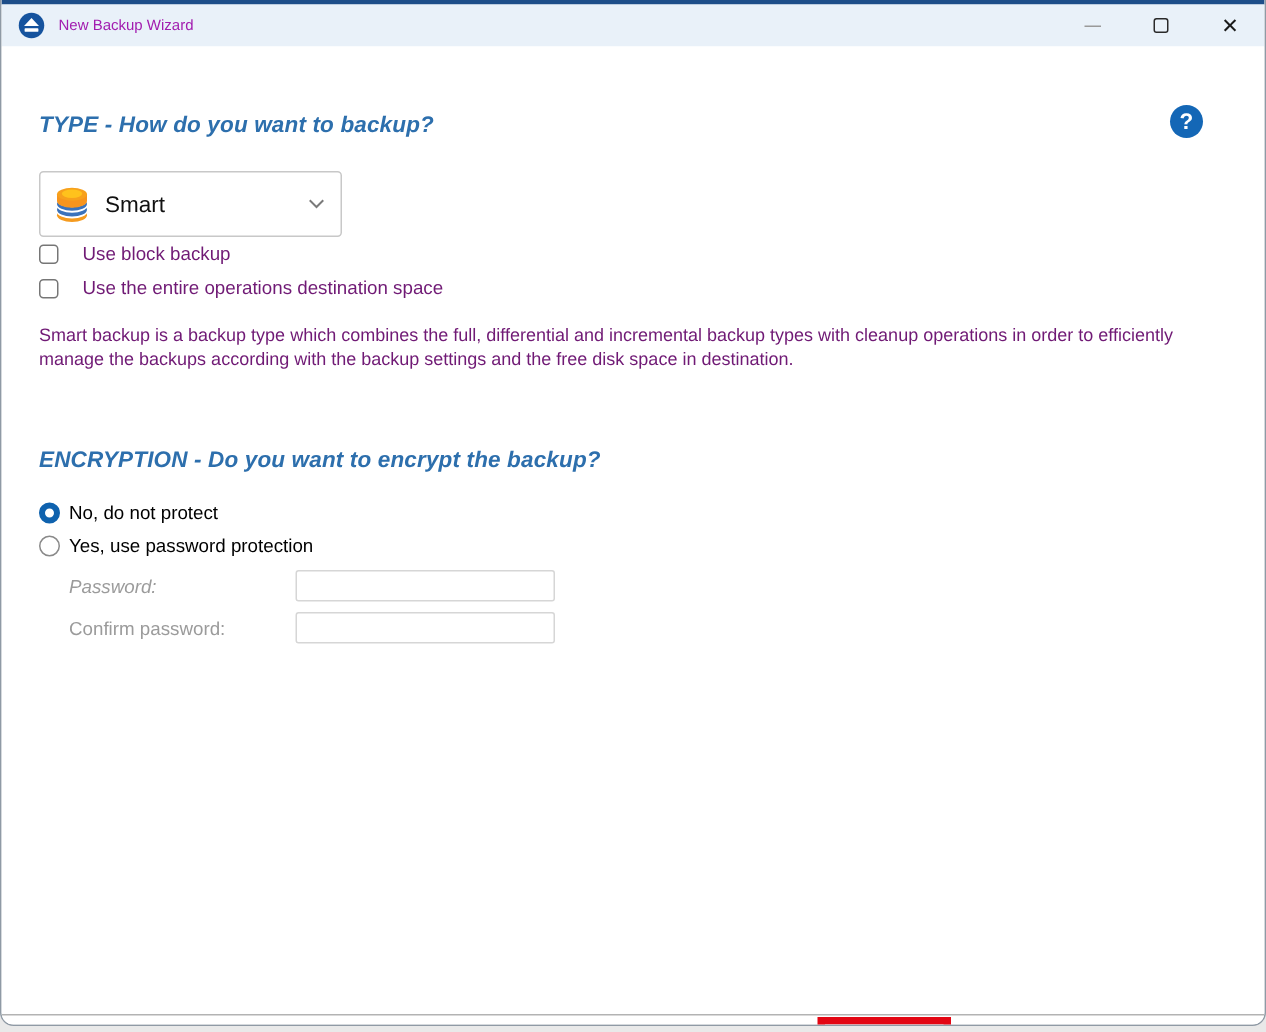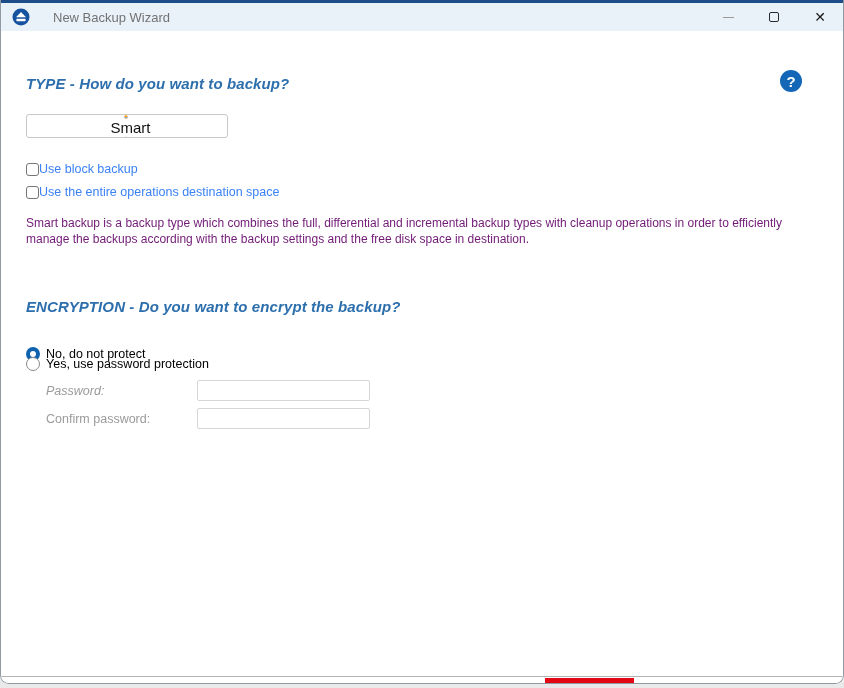--- a/index.html
+++ b/index.html
@@ -25,23 +25,23 @@
     background: #1d4e89;
   }
   .titlebar {
     position: absolute; left: 0; top: 3px; width: 100%; height: 28px;
     background: #e9f1f9;
     display: flex; align-items: center;
     padding-left: 11px;
   }
   .app-icon { width: 18px; height: 18px; flex: 0 0 auto; }
   .title-text {
-    margin-left: 23px;
-    font-size: 13px;
-    color: #737373;
+    margin-left: 9px;
+    font-size: 10px;
+    color: #a21caf;
   }
   .win-controls {
     position: absolute; right: 0; top: 0; height: 28px;
     display: flex; align-items: center;
   }
   .win-btn {
     width: 46px; height: 28px;
     display: flex; align-items: center; justify-content: center;
   }
   .min-glyph { width: 11px; height: 1px; background: #9a9a9a; }
@@ -63,53 +63,52 @@
     font-size: 15px; font-weight: bold;
     color: #2d6fad;
     letter-spacing: 0.1px;
     font-style: italic;
   }
   #type-heading { top: 44px; }
   #encryption-heading { top: 267px; text-align: center; }
 
   .dropdown {
     position: absolute; left: 25px; top: 83px;
-    width: 202px; height: 24px;
+    width: 202px; height: 44px;
     border: 1px solid #c8c8c8; border-radius: 3px;
     background: #fff;
     display: flex; align-items: center;
     padding: 0 10px 0 8px;
-    flex-direction: column;
   }
   .dropdown .dd-text { font-size: 15px; color: #111; margin-left: 9px; flex: 1; }
   .dd-chevron { color: #7a7a7a; }
 
   .check-row {
     position: absolute; left: 25px;
     display: flex; align-items: center;
   }
   #check-row-1 { top: 131px; }
   #check-row-2 { top: 154px; }
   .checkbox {
     width: 13px; height: 13px;
     border: 1px solid #767676; border-radius: 3px;
     background: #fff; flex: 0 0 auto;
   }
-  .check-label { margin-left: 0; font-size: 12.5px; color: #3b82f6; }
+  .check-label { margin-left: 16px; font-size: 12.5px; color: #701a75; }
 
   .description {
     position: absolute; left: 25px; top: 185px; width: 770px;
     font-size: 12px; line-height: 15.5px; color: #701a75;
   }
 
   .radio-row {
     position: absolute; left: 25px;
     display: flex; align-items: center;
   }
-  #radio-row-1 { top: 316px; }
+  #radio-row-1 { top: 304px; }
   #radio-row-2 { top: 326px; }
   .radio {
     width: 14px; height: 14px; border-radius: 50%;
     background: #fff; flex: 0 0 auto;
   }
   .radio.selected { border: 4.5px solid #0f62ae; }
   .radio.unselected { border: 1px solid #8a8a8a; }
   .radio-label { margin-left: 6px; font-size: 12.5px; color: #000; }
 
   .field-label {

